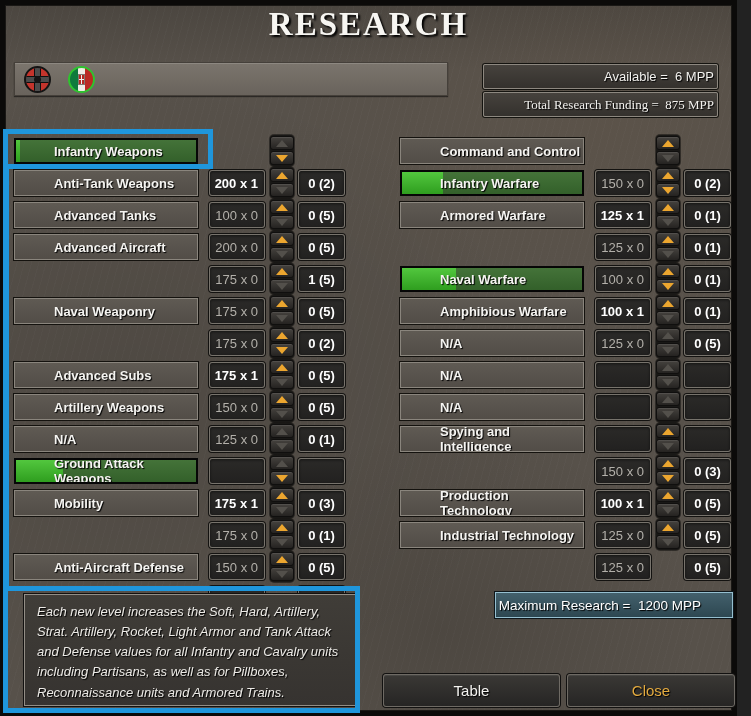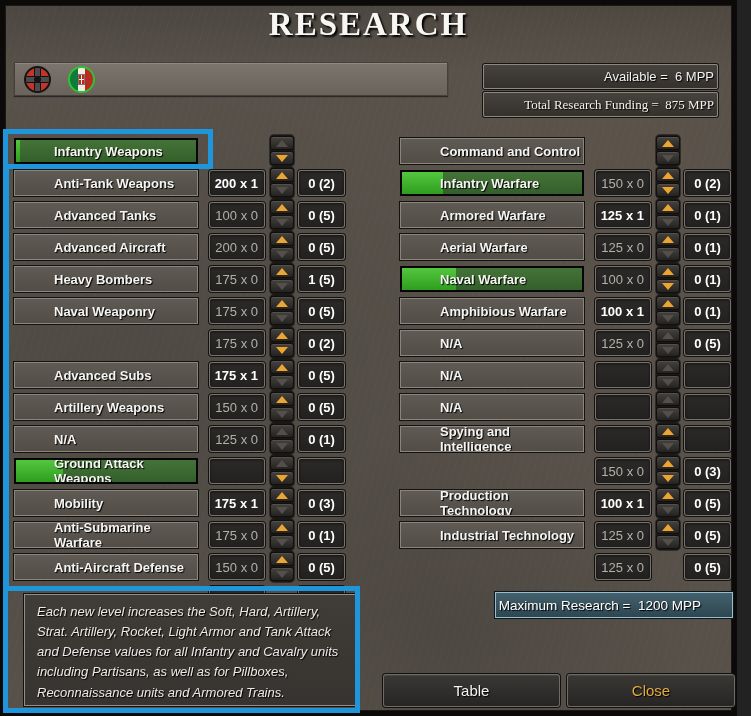--- a/index.html
+++ b/index.html
@@ -199,23 +199,20 @@
           <div class="sbtn">
             <div class="arr up active"></div>
           </div>
           <div class="sbtn">
             <div class="arr down inactive"></div>
           </div>
         </div>
         <div class="rbox">1 (5)</div>
       </div>
       <div class="rrow">
-        <div class="rlabel">
-          <span class="ltext">Heavy Bombers</span>
-        </div>
         <div class="vbox">175 x 0</div>
         <div class="spin">
           <div class="sbtn">
             <div class="arr up active"></div>
           </div>
           <div class="sbtn">
             <div class="arr down inactive"></div>
           </div>
         </div>
         <div class="rbox">0 (5)</div>
@@ -317,23 +314,20 @@
           <div class="sbtn">
             <div class="arr up active"></div>
           </div>
           <div class="sbtn">
             <div class="arr down inactive"></div>
           </div>
         </div>
         <div class="rbox">0 (1)</div>
       </div>
       <div class="rrow">
-        <div class="rlabel">
-          <span class="ltext">Anti-Submarine Warfare</span>
-        </div>
         <div class="vbox">150 x 0</div>
         <div class="spin">
           <div class="sbtn">
             <div class="arr up active"></div>
           </div>
           <div class="sbtn">
             <div class="arr down inactive"></div>
           </div>
         </div>
         <div class="rbox">0 (5)</div>
@@ -395,23 +389,20 @@
           <div class="sbtn">
             <div class="arr up active"></div>
           </div>
           <div class="sbtn">
             <div class="arr down inactive"></div>
           </div>
         </div>
         <div class="rbox">0 (1)</div>
       </div>
       <div class="rrow">
-        <div class="rlabel">
-          <span class="ltext">Aerial Warfare</span>
-        </div>
         <div class="vbox">100 x 0</div>
         <div class="spin">
           <div class="sbtn">
             <div class="arr up active"></div>
           </div>
           <div class="sbtn">
             <div class="arr down inactive"></div>
           </div>
         </div>
         <div class="rbox">0 (1)</div>

